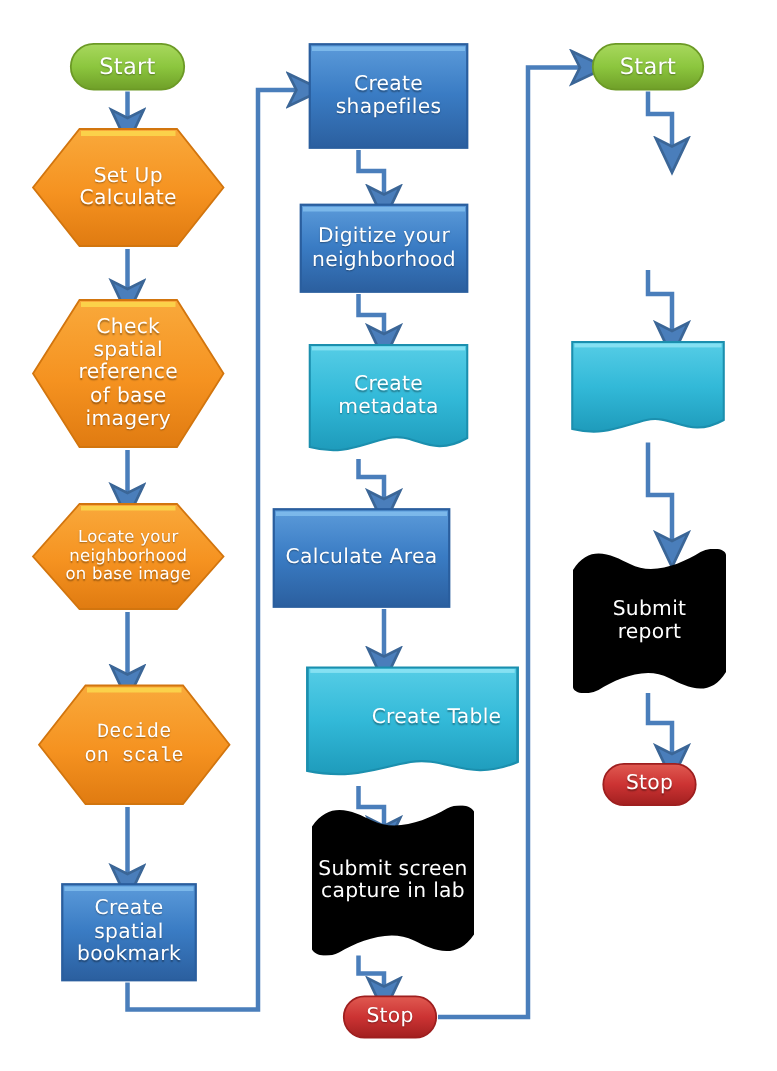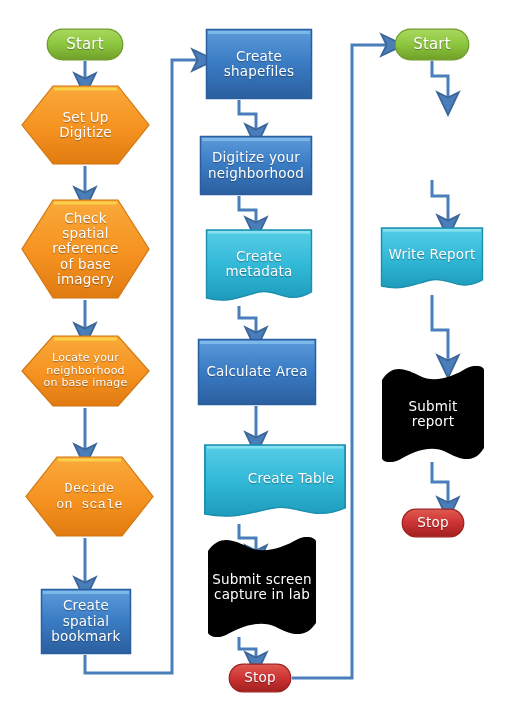--- a/index.html
+++ b/index.html
@@ -79,21 +79,21 @@
           <linearGradient id="gOr1" x1="0" y1="0" x2="0" y2="1">
         <stop offset="0%" stop-color="#F9A93B"></stop>
             <stop offset="55%" stop-color="#F59220"></stop>
             <stop offset="100%" stop-color="#E07B11"></stop>
       </linearGradient>
         </defs>
       <polygon points="33,2 98,2 129,41 98,80 33,80 2,41" fill="url(#gOr1)" stroke="#D2750E" stroke-width="1.2"></polygon>
       <polygon points="34,3.4 97,3.4 97,6.6 34,6.6" fill="#FBD34B" opacity="0.95"></polygon>
     </svg>
     <span class="txt" style="white-space:pre-line;">Set Up
-Digitize</span>
+Calculate</span>
   </div>
 
   <div class="node lbl-md" style="left:20px;top:198px;width:131px;height:102px;">
     <svg class="nodeshape" viewBox="0 0 131 102" preserveAspectRatio="none">
       <polygon points="33,2 98,2 129,51 98,100 33,100 2,51" fill="url(#gOr1)" stroke="#D2750E" stroke-width="1.2"></polygon>
       <polygon points="34,3.4 97,3.4 97,6.6 34,6.6" fill="#FBD34B" opacity="0.95"></polygon>
     </svg>
     <span class="txt" style="white-space:pre-line;">Check
 spatial
 reference
@@ -164,21 +164,21 @@
             <stop offset="100%" stop-color="#1E9BBB"></stop>
       </linearGradient>
         </defs>
       <path d="M1.5,2 L106.5,2 L106.5,64 C82,78 72,60 54,64 C36,68 24,76 1.5,70 Z" fill="url(#gCyan1)" stroke="#1B8FAE" stroke-width="1.4"></path>
       <rect x="3" y="3" width="102" height="2.6" fill="#8EE4F5" opacity="0.85"></rect>
     </svg>
     <span class="txt" style="white-space:pre-line;margin-top:-8px;">Create
 metadata</span>
   </div>
 
-  <div class="node lbl-md" style="left:197px;top:338px;width:120px;height:68px;border-radius:10px;">
+  <div class="node lbl-md" style="left:181px;top:338px;width:120px;height:68px;border-radius:10px;">
     <svg class="nodeshape" viewBox="0 0 120 68" preserveAspectRatio="none">
       <rect x="1.5" y="1.5" width="117" height="65" fill="url(#gBlue1)" stroke="#2A5E9E" stroke-width="1.5"></rect>
       <rect x="3" y="3" width="114" height="3" fill="#7FBBEC" opacity="0.9"></rect>
     </svg>
     <span class="txt">Calculate Area</span>
   </div>
 
   <div class="node lbl-md" style="left:203px;top:443px;width:112px;height:81px;padding-left:32px;">
     <svg class="nodeshape" viewBox="0 0 112 81" preserveAspectRatio="none">
       <path d="M1.5,2 L110.5,2 L110.5,65 C85,79 74,61 55,65 C37,69 25,77 1.5,71 Z" fill="url(#gCyan1)" stroke="#1B8FAE" stroke-width="1.4"></path>
@@ -216,21 +216,20 @@
     </svg>
     <span class="txt">Start</span>
   </div>
 
 
   <div class="node lbl-md" style="left:380px;top:226px;width:104px;height:69px;">
     <svg class="nodeshape" viewBox="0 0 104 69" preserveAspectRatio="none">
       <path d="M1.5,2 L102.5,2 L102.5,54 C79,67 69,50 51,54 C34,58 23,65 1.5,60 Z" fill="url(#gCyan1)" stroke="#1B8FAE" stroke-width="1.4"></path>
       <rect x="3" y="3" width="98" height="2.6" fill="#8EE4F5" opacity="0.85"></rect>
     </svg>
-    <span class="txt" style="margin-top:-12px;">Write Report</span>
   </div>
 
   <div class="node lbl-md" style="left:380px;top:366px;width:106px;height:96px;">
     <svg class="nodeshape" viewBox="0 0 106 96" preserveAspectRatio="none">
       <path d="M2,14 C13,-4 28,4 40,10 C55,18 74,10 87,2 C95,-2 104,0 104,4 L104,82
                C93,100 78,92 66,86 C51,78 32,86 19,94 C11,98 2,96 2,92 Z" fill="#000000"></path>
     </svg>
     <span class="txt" style="white-space:pre-line;">Submit
 report</span>
   </div>

